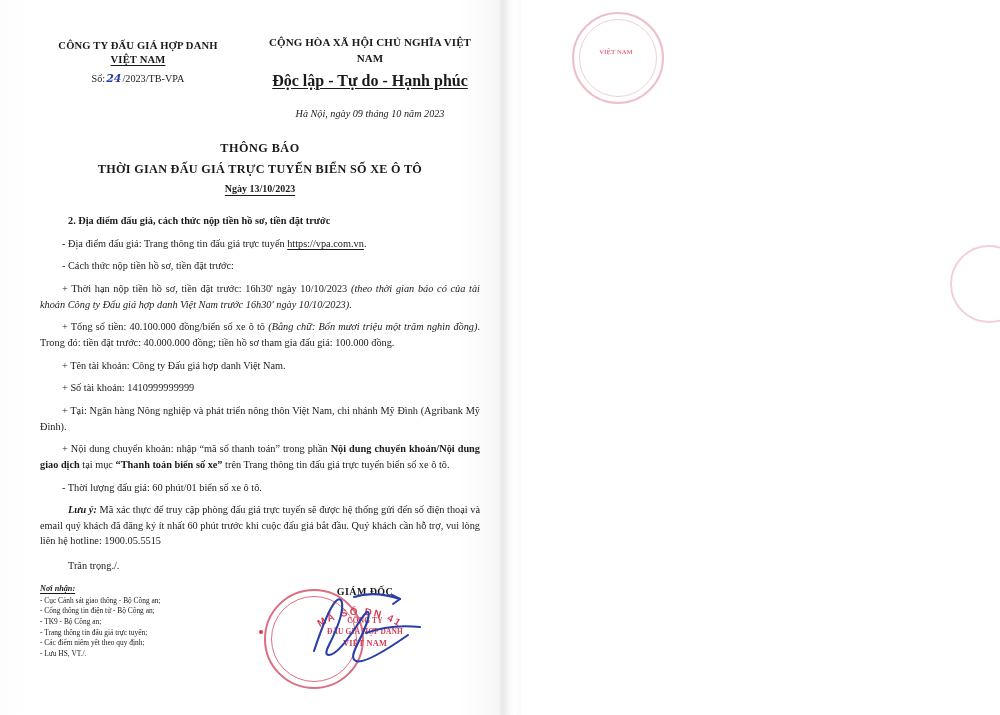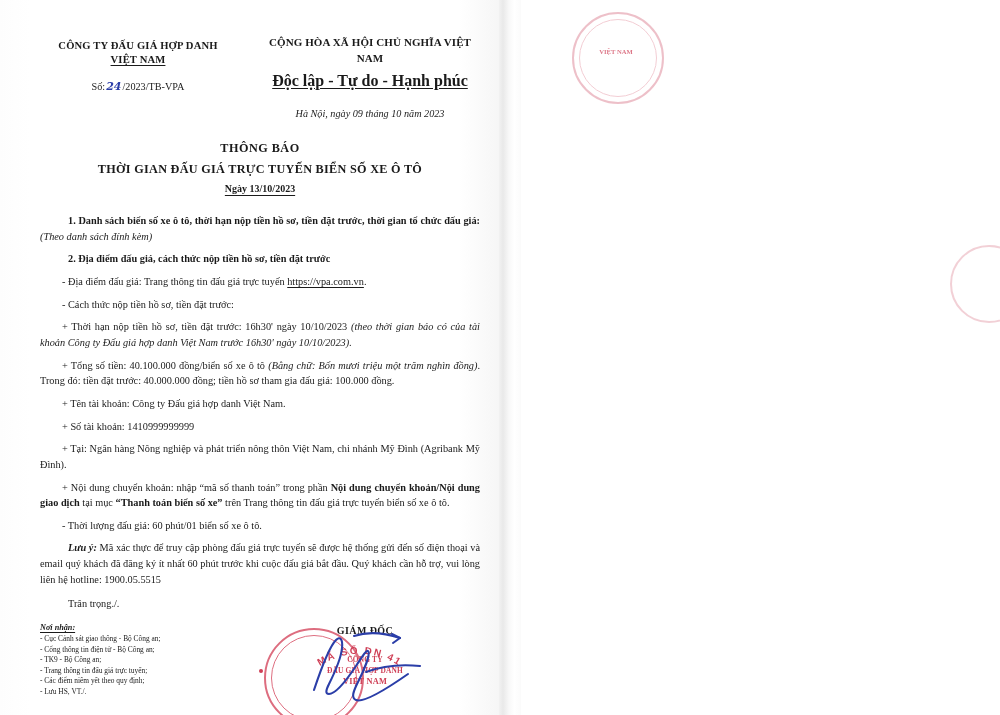--- a/index.html
+++ b/index.html
@@ -84,21 +84,21 @@
   .motto {
     font-weight: bold;
     font-size: 16px;
     margin-top: 2px;
   }
   .motto .u {
     text-decoration: underline;
     text-underline-offset: 2px;
   }
   .docnum {
-    margin-top: 11px;
+    margin-top: 3px;
     font-size: 10.2px;
     text-align: center;
   }
   .handwritten {
     color: #2b3ea8;
     font-family: "DejaVu Serif", serif;
     font-style: italic;
     font-weight: bold;
     font-size: 11px;
     padding: 0 1px;
@@ -315,21 +315,20 @@
       </div>
 
       <div class="title-block">
         <div class="t1">THÔNG BÁO</div>
         <div class="t2">THỜI GIAN ĐẤU GIÁ TRỰC TUYẾN BIỂN SỐ XE Ô TÔ</div>
         <div><span class="t3">Ngày 13/10/2023</span></div>
       </div>
 
       <div class="body-text">
 
-        <div class="p"><span class="b">1. Danh sách biển số xe ô tô, thời hạn nộp tiền hồ sơ, tiền đặt trước, thời gian tổ chức đấu giá:</span> <span class="i">(Theo danh sách đính kèm)</span></div>
 
         <div class="p"><span class="b">2. Địa điểm đấu giá, cách thức nộp tiền hồ sơ, tiền đặt trước</span></div>
 
         <div class="p ind18"><span>- Địa điểm đấu giá: Trang thông tin đấu giá trực tuyến </span><span class="link">https://vpa.com.vn</span><span>.</span></div>
 
         <div class="p ind18">- Cách thức nộp tiền hồ sơ, tiền đặt trước:</div>
 
         <div class="p ind18"><span>+ Thời hạn nộp tiền hồ sơ, tiền đặt trước: 16h30' ngày 10/10/2023 </span><span class="i">(theo thời gian báo có của tài khoản Công ty Đấu giá hợp danh Việt Nam trước 16h30' ngày 10/10/2023).</span></div>
 
         <div class="p ind18"><span>+ Tổng số tiền: 40.100.000 đồng/biển số xe ô tô </span><span class="i">(Bằng chữ: Bốn mươi triệu một trăm nghìn đồng)</span><span>. Trong đó: tiền đặt trước: 40.000.000 đồng; tiền hồ sơ tham gia đấu giá: 100.000 đồng.</span></div>

